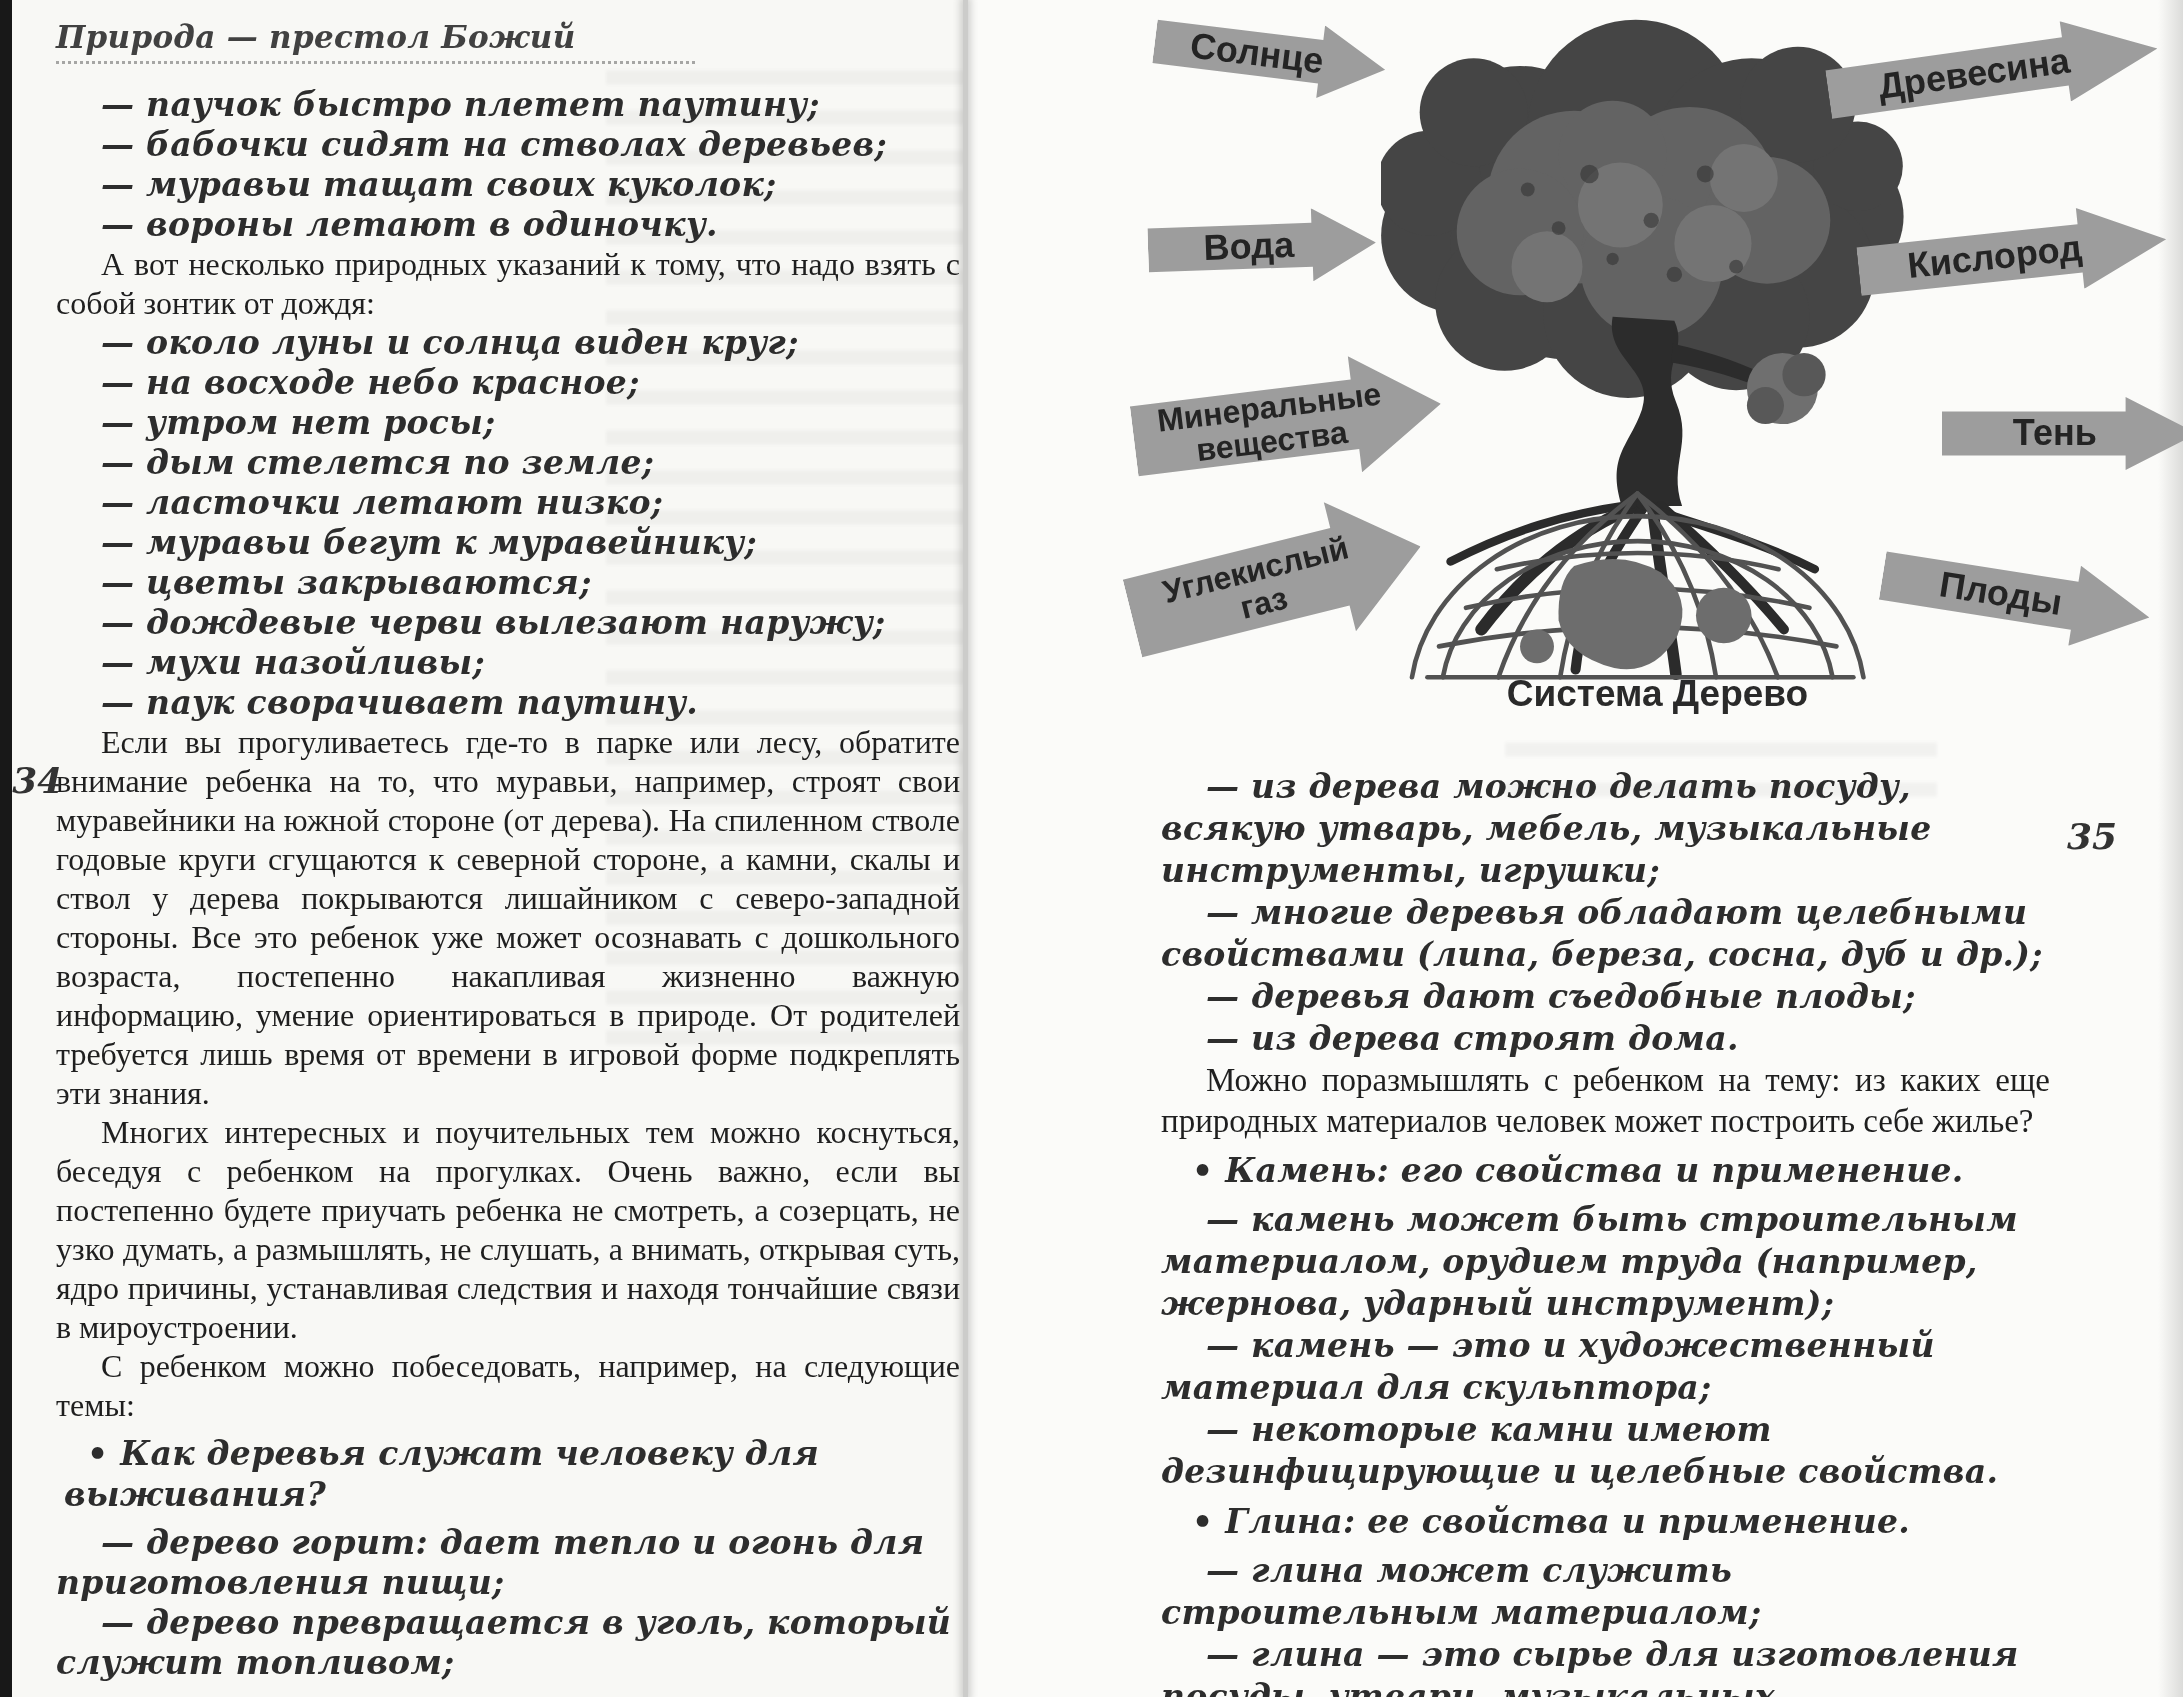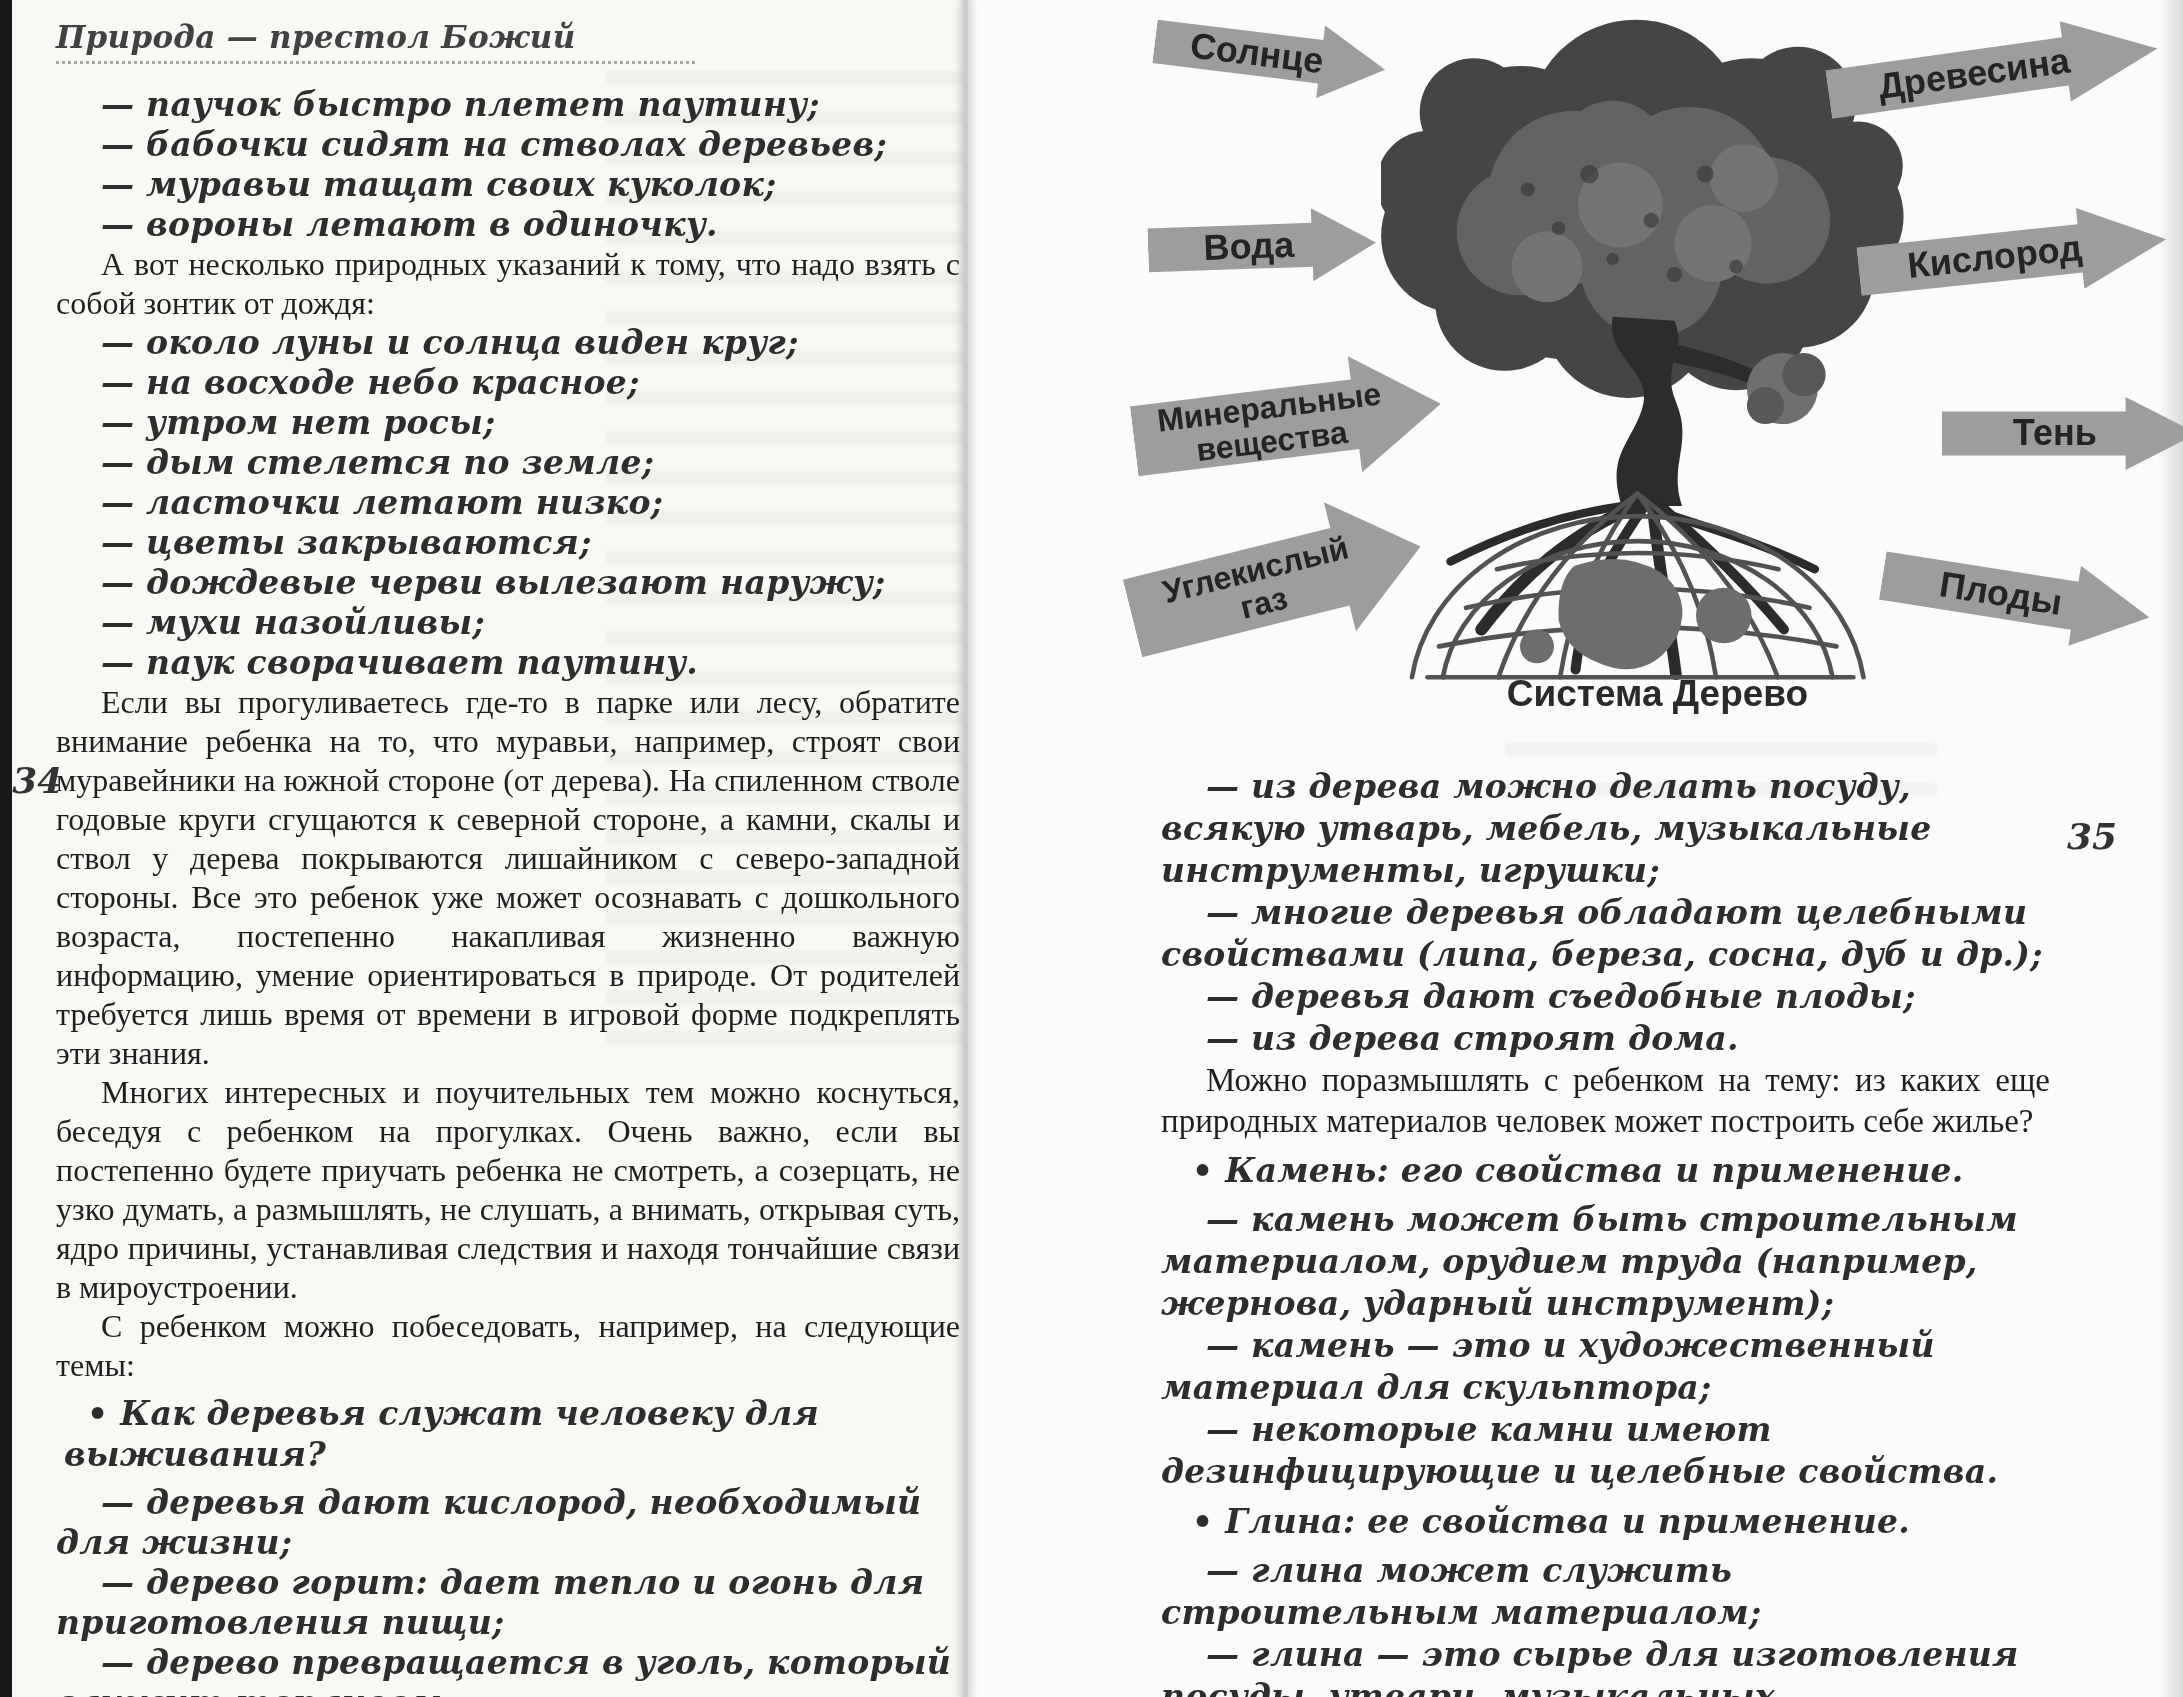--- a/index.html
+++ b/index.html
@@ -79,31 +79,31 @@
     <p class="script hitem">— муравьи тащат своих куколок;</p>
     <p class="script hitem">— вороны летают в одиночку.</p>
 
     <p class="body-serif">А вот несколько природных указаний к тому, что надо взять с собой зонтик от дождя:</p>
 
     <p class="script hitem">— около луны и солнца виден круг;</p>
     <p class="script hitem">— на восходе небо красное;</p>
     <p class="script hitem">— утром нет росы;</p>
     <p class="script hitem">— дым стелется по земле;</p>
     <p class="script hitem">— ласточки летают низко;</p>
+    <p class="script hitem">— муравьи бегут к муравейнику;</p>
     <p class="script hitem">— цветы закрываются;</p>
     <p class="script hitem">— дождевые черви вылезают наружу;</p>
     <p class="script hitem">— мухи назойливы;</p>
     <p class="script hitem">— паук сворачивает паутину.</p>
 
     <p class="body-serif">Если вы прогуливаетесь где-то в парке или лесу, обратите внимание ребенка на то, что муравьи, например, строят свои муравейники на южной стороне (от дерева). На спиленном стволе годовые круги сгущаются к северной стороне, а камни, скалы и ствол у дерева покрываются лишайником с северо-западной стороны. Все это ребенок уже может осознавать с дошкольного возраста, постепенно накапливая жизненно важную информацию, умение ориентироваться в природе. От родителей требуется лишь время от времени в игровой форме подкреплять эти знания.</p>
     <p class="body-serif">Многих интересных и поучительных тем можно коснуться, беседуя с ребенком на прогулках. Очень важно, если вы постепенно будете приучать ребенка не смотреть, а созерцать, не узко думать, а размышлять, не слушать, а внимать, открывая суть, ядро причины, устанавливая следствия и находя тончайшие связи в мироустроении.</p>
     <p class="body-serif">С ребенком можно побеседовать, например, на следующие темы:</p>
 
     <p class="script topic">• Как деревья служат человеку для выживания?</p>
-    <p class="script hitem">— деревья дают кислород, необходимый для жизни;</p>
     <p class="script hitem">— дерево горит: дает тепло и огонь для приготовления пищи;</p>
     <p class="script hitem">— дерево превращается в уголь, который служит топливом;</p>
   </div>
 
   <div id="diagram">
 
     <div class="arrow" id="arrow-sun">
       <span>Солнце</span>
     </div>
     <div class="arrow" id="arrow-water">

